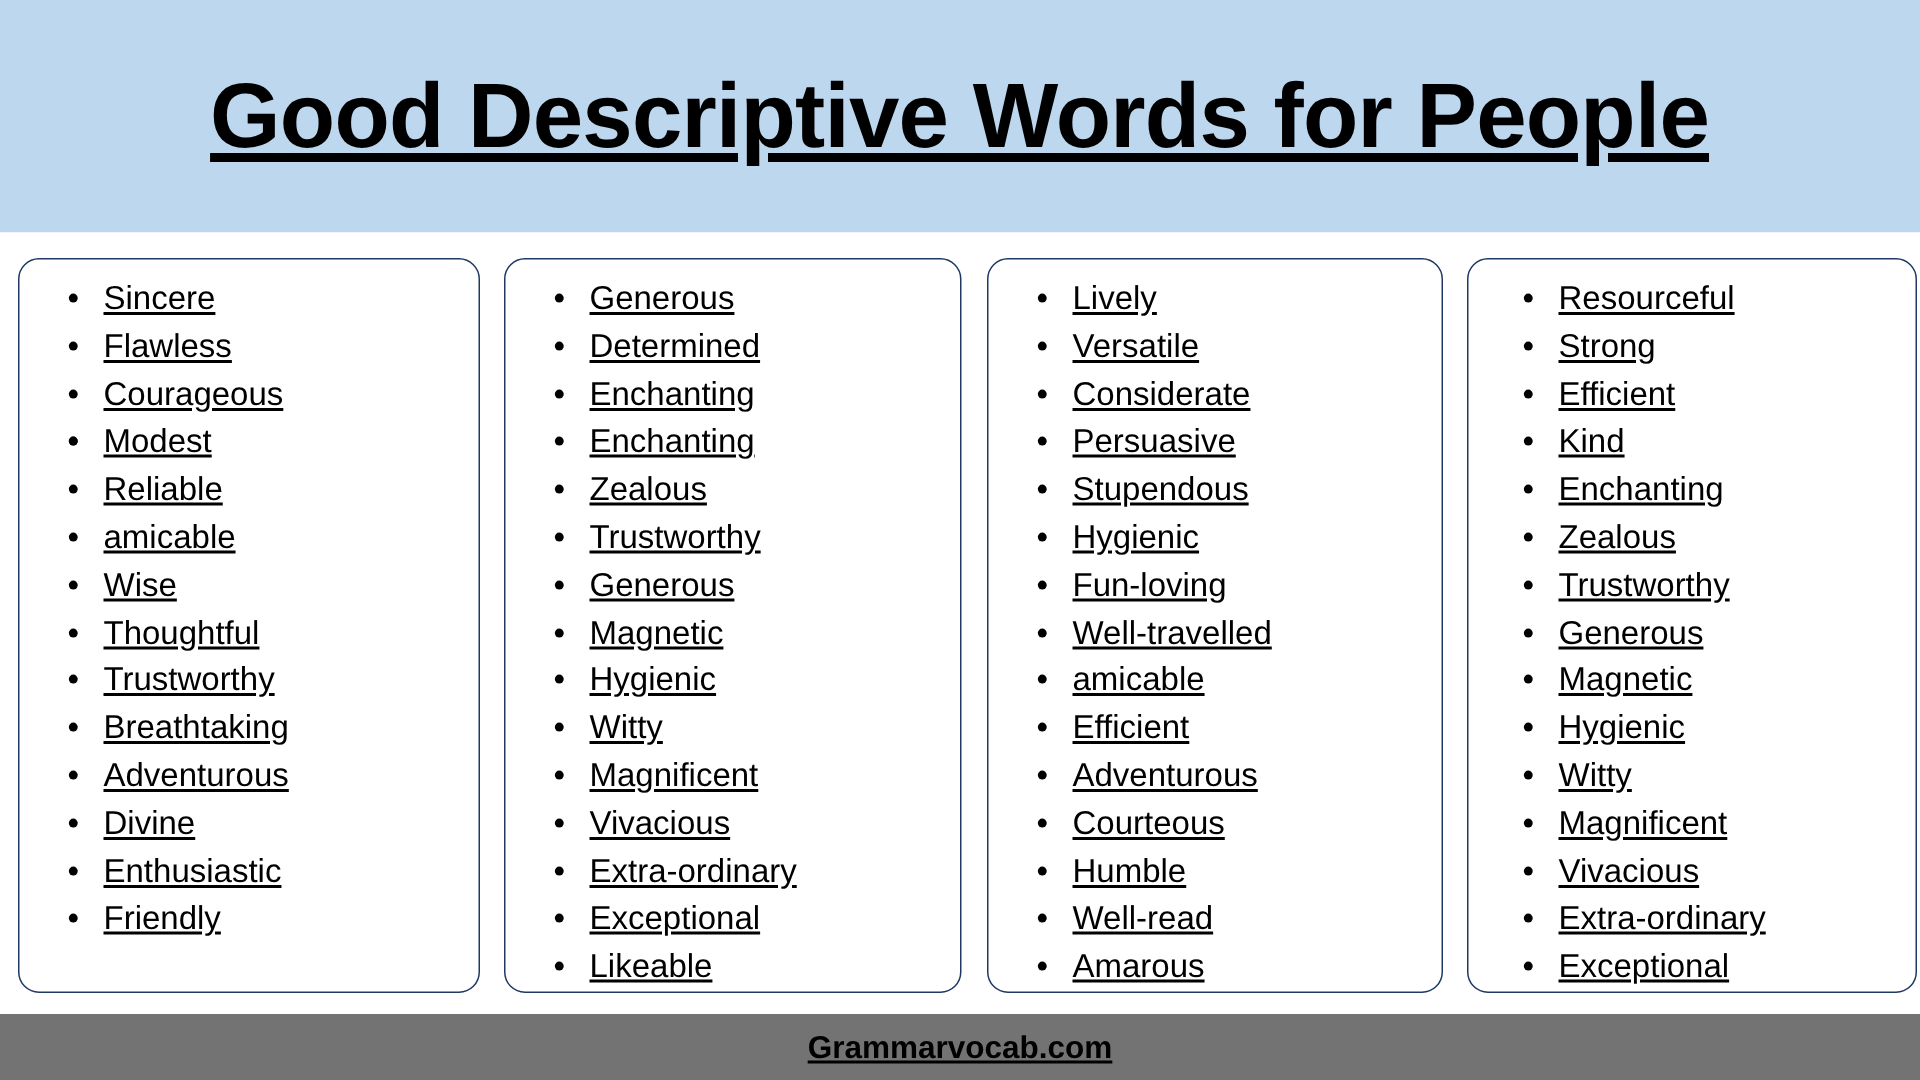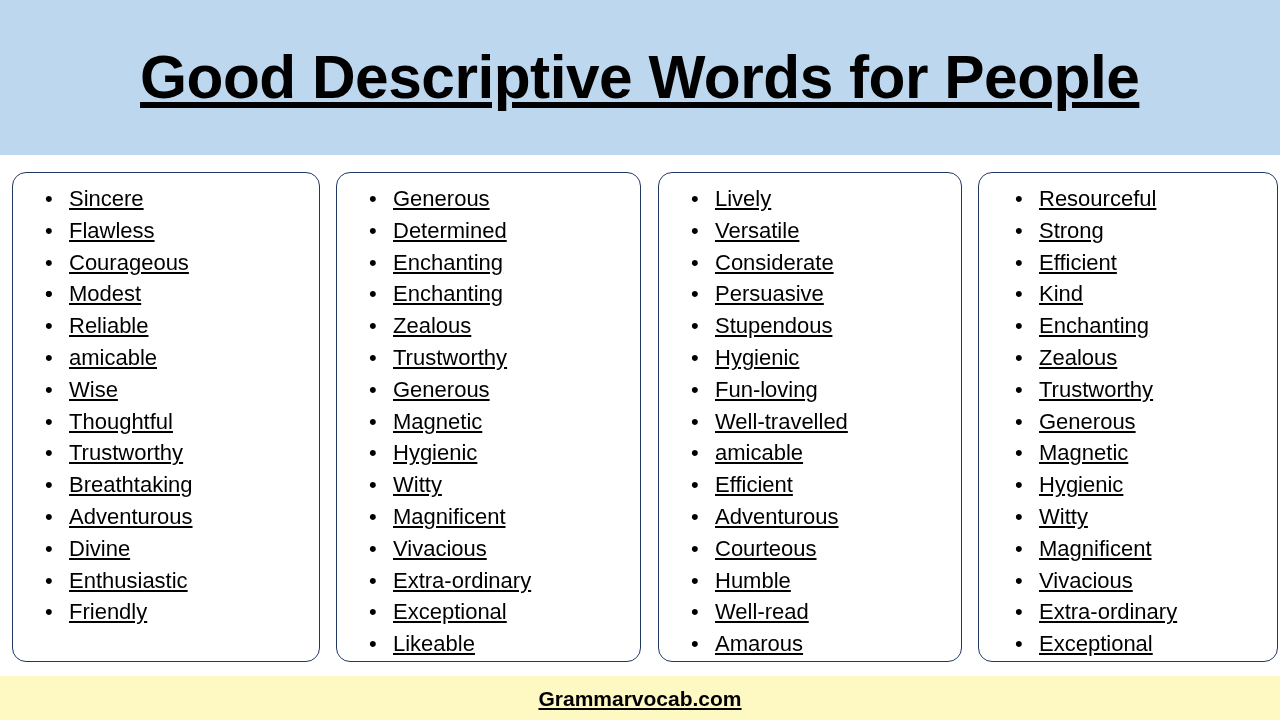--- a/index.html
+++ b/index.html
@@ -86,21 +86,21 @@
     font-size: 22px;
     line-height: 31.8px;
     color: #000000;
   }
   .card-4 ul.word-list li { padding-left: 56px; }
   .card-4 ul.word-list li .bullet { left: 32px; }
 
   
   .footer-band {
     height: 44px;
-    background: #fef9c3;
+    background: #737373;
     display: flex;
     align-items: center;
     justify-content: center;
     flex: 0 0 auto;
     text-align: center;
   }
   .footer-text {
     font-family: "Liberation Sans", sans-serif;
     font-weight: bold;
     font-size: 21px;

